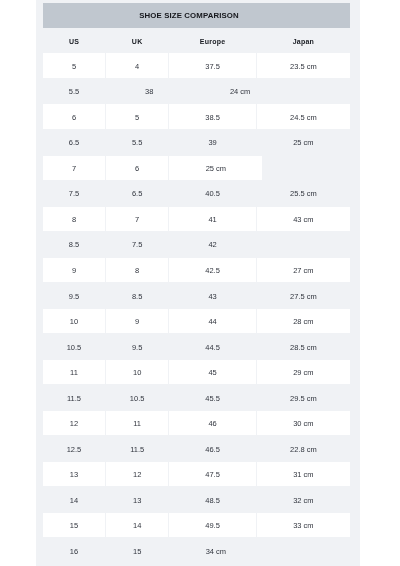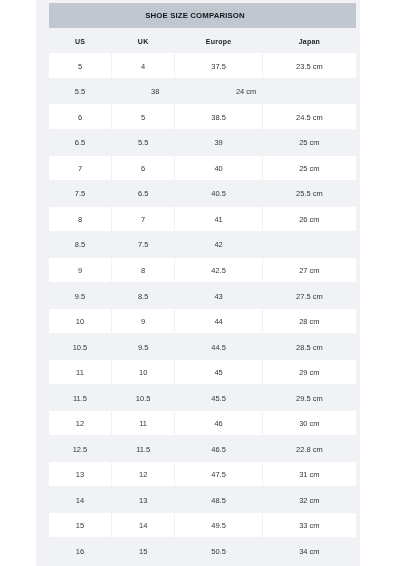--- a/index.html
+++ b/index.html
@@ -1,18 +1,18 @@
 <!DOCTYPE html>
 <html><head>
 <meta charset="utf-8">
 <style>
   html,body{margin:0;padding:0;background:#ffffff;}
   body{width:400px;height:566px;overflow:hidden;font-family:"Liberation Sans",sans-serif;-webkit-font-smoothing:antialiased;}
   .page{position:absolute;left:36px;top:0;width:324px;height:566px;background:#f0f2f5;}
-  .table{position:absolute;left:13px;top:3.2px;width:307px;}
+  .table{position:absolute;left:7px;top:3.2px;width:307px;}
   .title-row{height:25.55px;}
   .title-cell{height:24.9px;background:#c0c7cf;display:flex;align-items:center;justify-content:center;padding-bottom:0px;box-sizing:border-box;}
   .title-text{transform:translateZ(0);font-size:7.8px;font-weight:700;letter-spacing:0.13px;color:#15171c;text-align:center;padding-right:15px;}
   .head-row{display:flex;height:24.7px;}
   .head-cell{height:23.9px;display:flex;align-items:center;justify-content:center;padding-top:1.4px;box-sizing:border-box;font-size:7px;font-weight:700;letter-spacing:0.25px;color:#181b21;}
   .head-cell span{transform:translateZ(0);}
   .row{display:flex;height:25.535px;}
   .cell{height:24.3px;display:flex;align-items:center;justify-content:center;padding-top:1.4px;box-sizing:border-box;font-size:7.5px;color:#31353e;}
   .cell span{transform:translateZ(0);}
   .row.odd .cell{background:#ffffff;}
@@ -99,23 +99,20 @@
             <span>25 cm</span>
           </div>
         </div>
         <div class="row odd">
           <div class="cell c0">
             <span>7</span>
           </div>
           <div class="cell c1">
             <span>6</span>
           </div>
-          <div class="cell c2">
-            <span>40</span>
-          </div>
           <div class="cell c3">
             <span>25 cm</span>
           </div>
         </div>
         <div class="row even">
           <div class="cell c0">
             <span>7.5</span>
           </div>
           <div class="cell c1">
             <span>6.5</span>
@@ -131,21 +128,21 @@
           <div class="cell c0">
             <span>8</span>
           </div>
           <div class="cell c1">
             <span>7</span>
           </div>
           <div class="cell c2">
             <span>41</span>
           </div>
           <div class="cell c3">
-            <span>26 cm</span>
+            <span>43 cm</span>
           </div>
         </div>
         <div class="row even">
           <div class="cell c0">
             <span>8.5</span>
           </div>
           <div class="cell c1">
             <span>7.5</span>
           </div>
           <div class="cell c2">
@@ -305,23 +302,20 @@
           <div class="cell c3">
             <span>33 cm</span>
           </div>
         </div>
         <div class="row even">
           <div class="cell c0">
             <span>16</span>
           </div>
           <div class="cell c1">
             <span>15</span>
-          </div>
-          <div class="cell c2">
-            <span>50.5</span>
           </div>
           <div class="cell c3">
             <span>34 cm</span>
           </div>
         </div>
       </div>
   </div>
 </div>
 
 </body></html>

